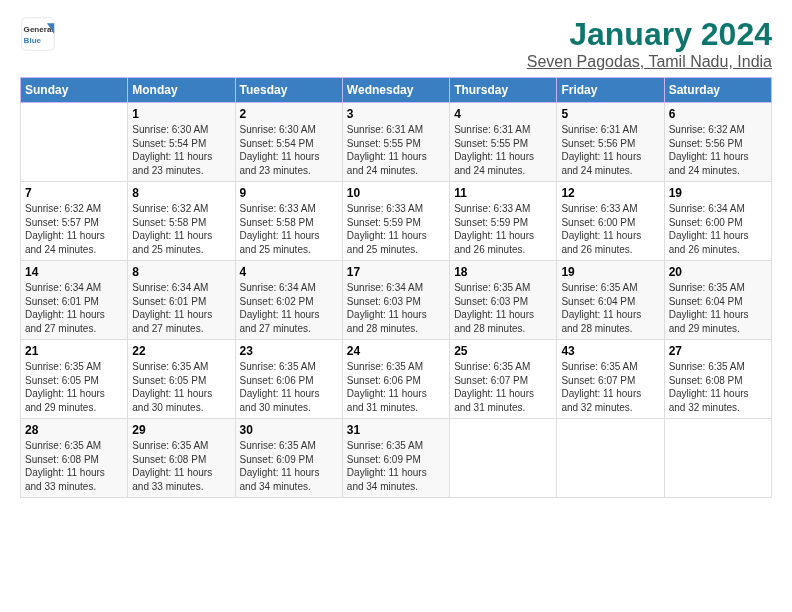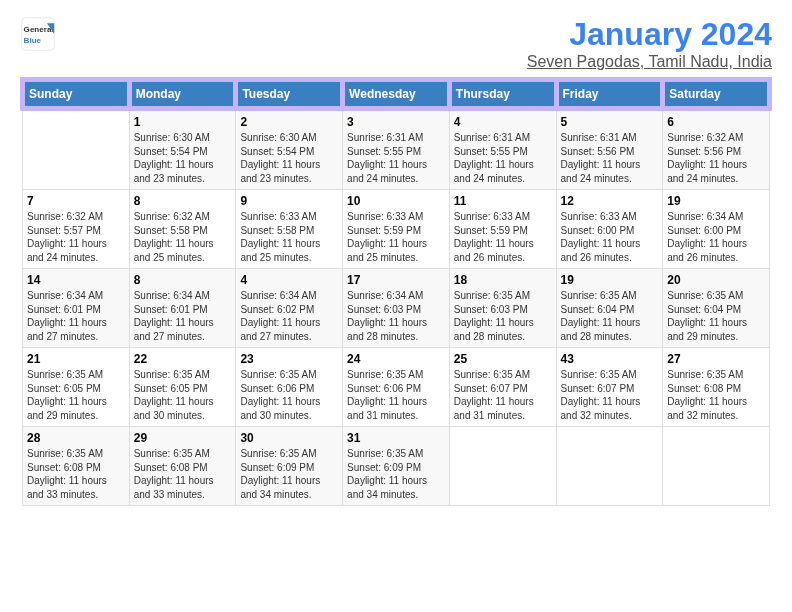--- a/index.html
+++ b/index.html
@@ -27,42 +27,42 @@
     .logo-icon {
       width: 36px;
       height: 36px;
     }
     .title-block {
       text-align: right;
     }
     .main-title {
       font-size: 32px;
       font-weight: bold;
-      color: #3b82f6;
+      color: #0f766e;
     }
     .subtitle {
       font-size: 16px;
       color: #555;
       text-decoration: underline;
     }
     table {
       width: 100%;
       border-collapse: collapse;
       font-size: 11px;
     }
     thead tr {
       background-color: #3a7fc1;
       color: #fff;
     }
     thead th {
       padding: 5px 4px;
       text-align: left;
       font-weight: bold;
       font-size: 12px;
-      border: 5px solid #c4b5fd;
+      border: 1px solid #c4b5fd;
     }
     tbody tr {
       vertical-align: top;
     }
     tbody tr:nth-child(odd) {
       background-color: #f8f8f8;
     }
     tbody tr:nth-child(even) {
       background-color: #ffffff;
     }

